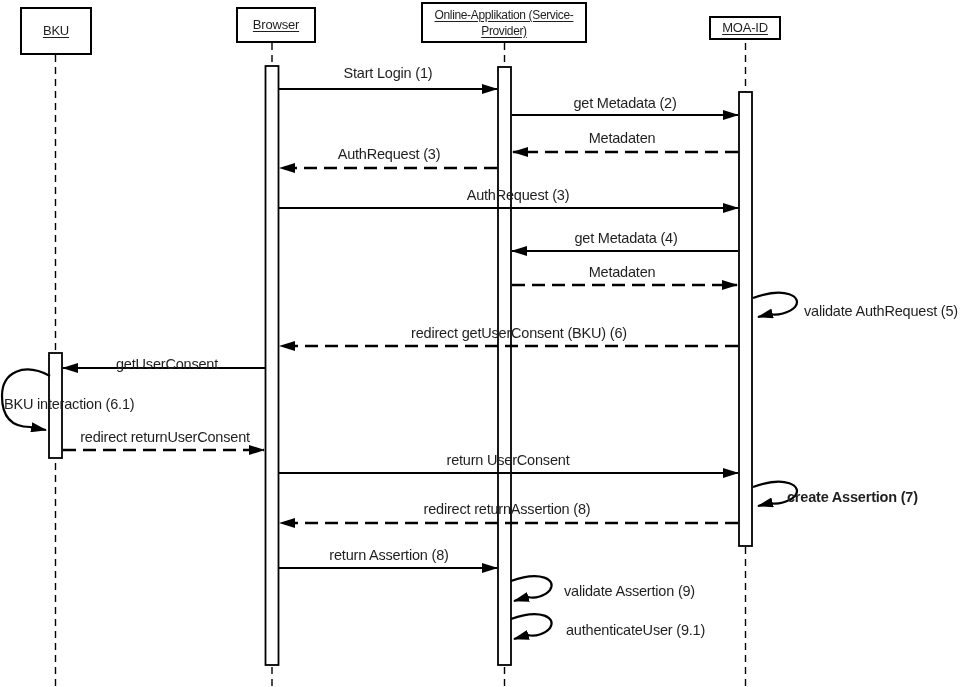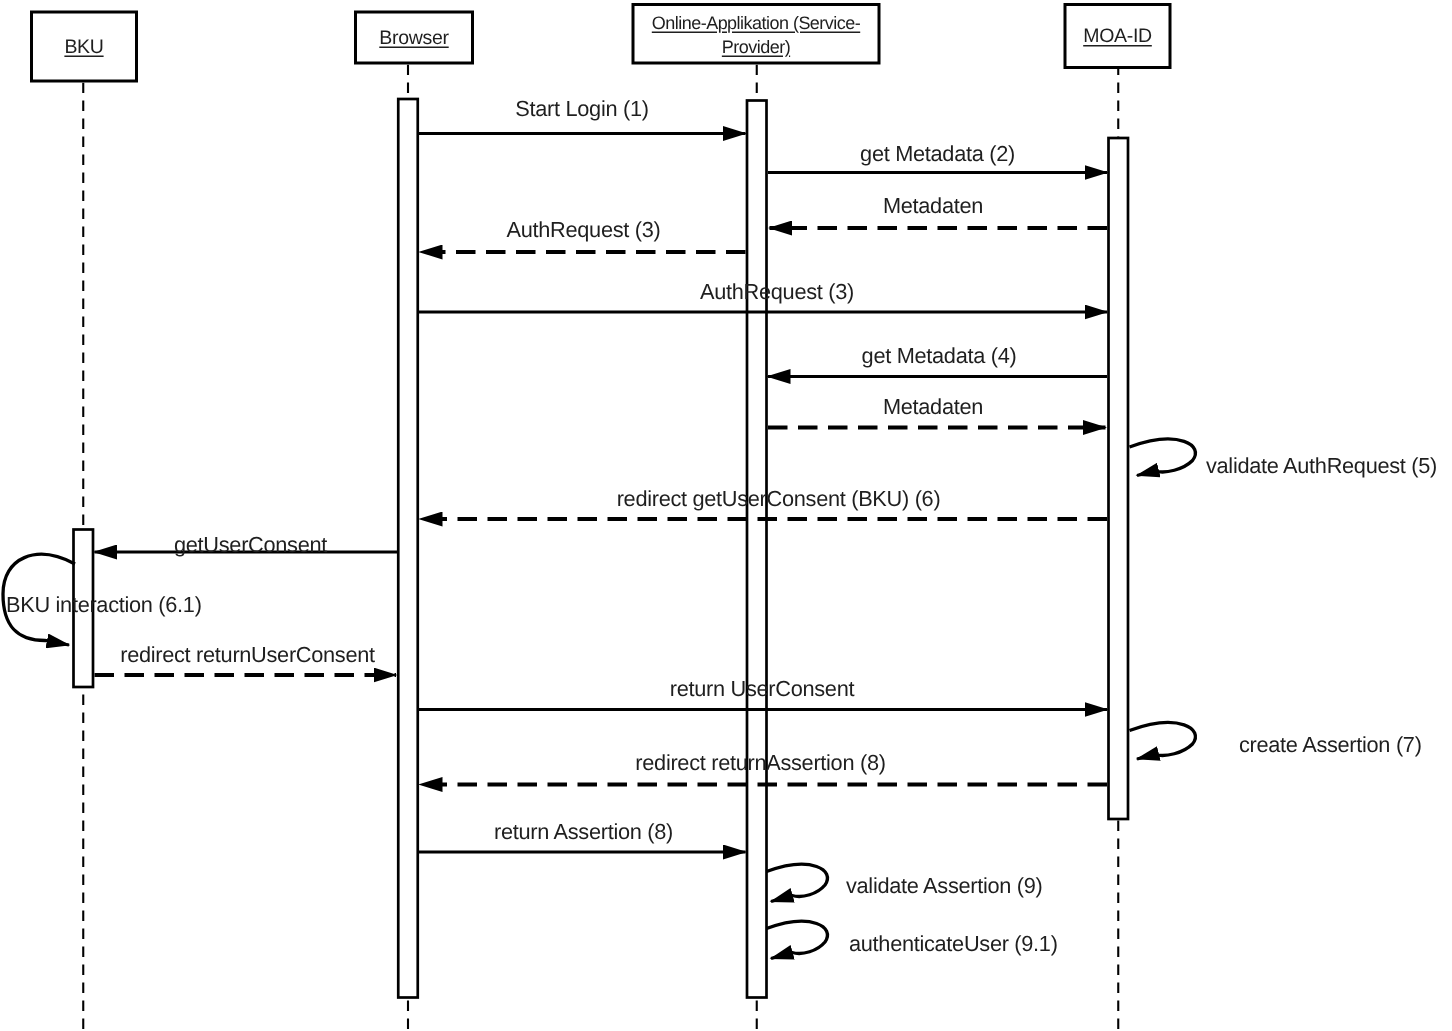--- a/index.html
+++ b/index.html
@@ -94,36 +94,36 @@
   <div class="actor" style="left:20px; top:7px; width:72px; height:48px;">
     <div class="aline">BKU</div>
   </div>
   <div class="actor" style="left:236px; top:7px; width:80px; height:36px;">
     <div class="aline">Browser</div>
   </div>
   <div class="actor sp" style="left:421px; top:2px; width:166px; height:41px;">
     <div class="aline">Online-Applikation (Service-</div>
     <div class="aline">Provider)</div>
   </div>
-  <div class="actor" style="left:709px; top:2px; width:72px; height:44px;text-align:right;">
+  <div class="actor" style="left:709px; top:16px; width:72px; height:24px;text-align:right;">
     <div class="aline">MOA-ID</div>
   </div>
 
   <div class="msg c" style="left:388px; top:65px;">Start Login (1)</div>
   <div class="msg c" style="left:625px; top:95px;">get Metadata (2)</div>
   <div class="msg c" style="left:622px; top:130px;">Metadaten</div>
   <div class="msg c" style="left:389px; top:146px;">AuthRequest (3)</div>
   <div class="msg c" style="left:518px; top:187px;">AuthRequest (3)</div>
   <div class="msg c" style="left:626px; top:230px;">get Metadata (4)</div>
   <div class="msg c" style="left:622px; top:264px;">Metadaten</div>
   <div class="msg" style="left:804px; top:303px;">validate AuthRequest (5)</div>
   <div class="msg c" style="left:519px; top:325px;">redirect getUserConsent (BKU) (6)</div>
   <div class="msg c" style="left:167px; top:356px;">getUserConsent</div>
   <div class="msg" style="left:4px;   top:396px;">BKU interaction (6.1)</div>
   <div class="msg c" style="left:165px; top:429px;">redirect returnUserConsent</div>
   <div class="msg c" style="left:508px; top:452px;">return UserConsent</div>
-  <div class="msg" style="left:826px; top:489px;">create Assertion (7)</div>
+  <div class="msg" style="left:787px; top:489px;font-weight:bold;">create Assertion (7)</div>
   <div class="msg c" style="left:507px; top:501px;text-align:center;">redirect returnAssertion (8)</div>
   <div class="msg c" style="left:389px; top:547px;">return Assertion (8)</div>
   <div class="msg" style="left:564px; top:583px;">validate Assertion (9)</div>
   <div class="msg" style="left:566px; top:622px;">authenticateUser (9.1)</div>
 
 </div>
 
 </body></html>

